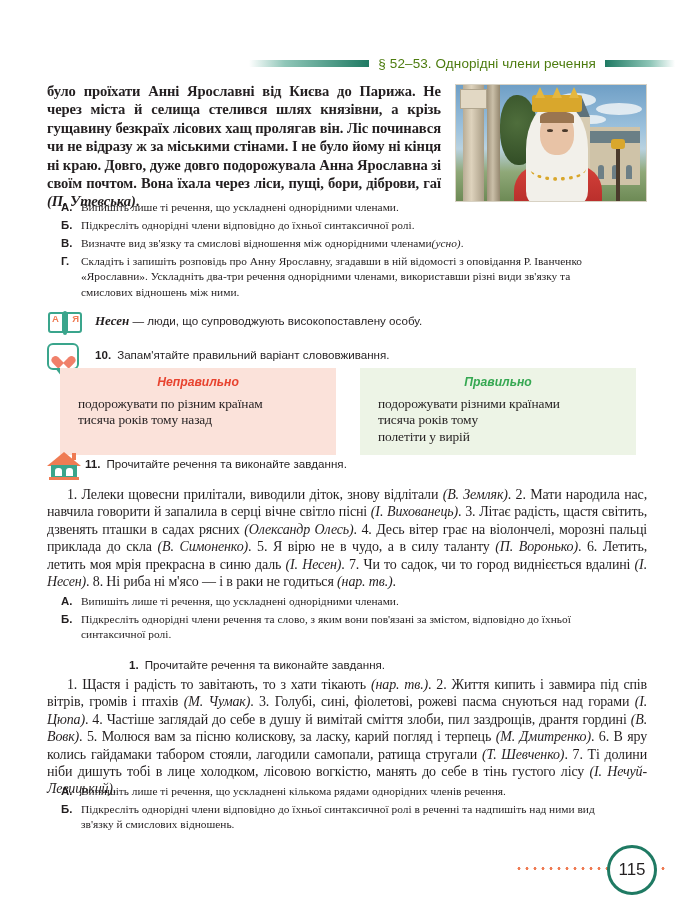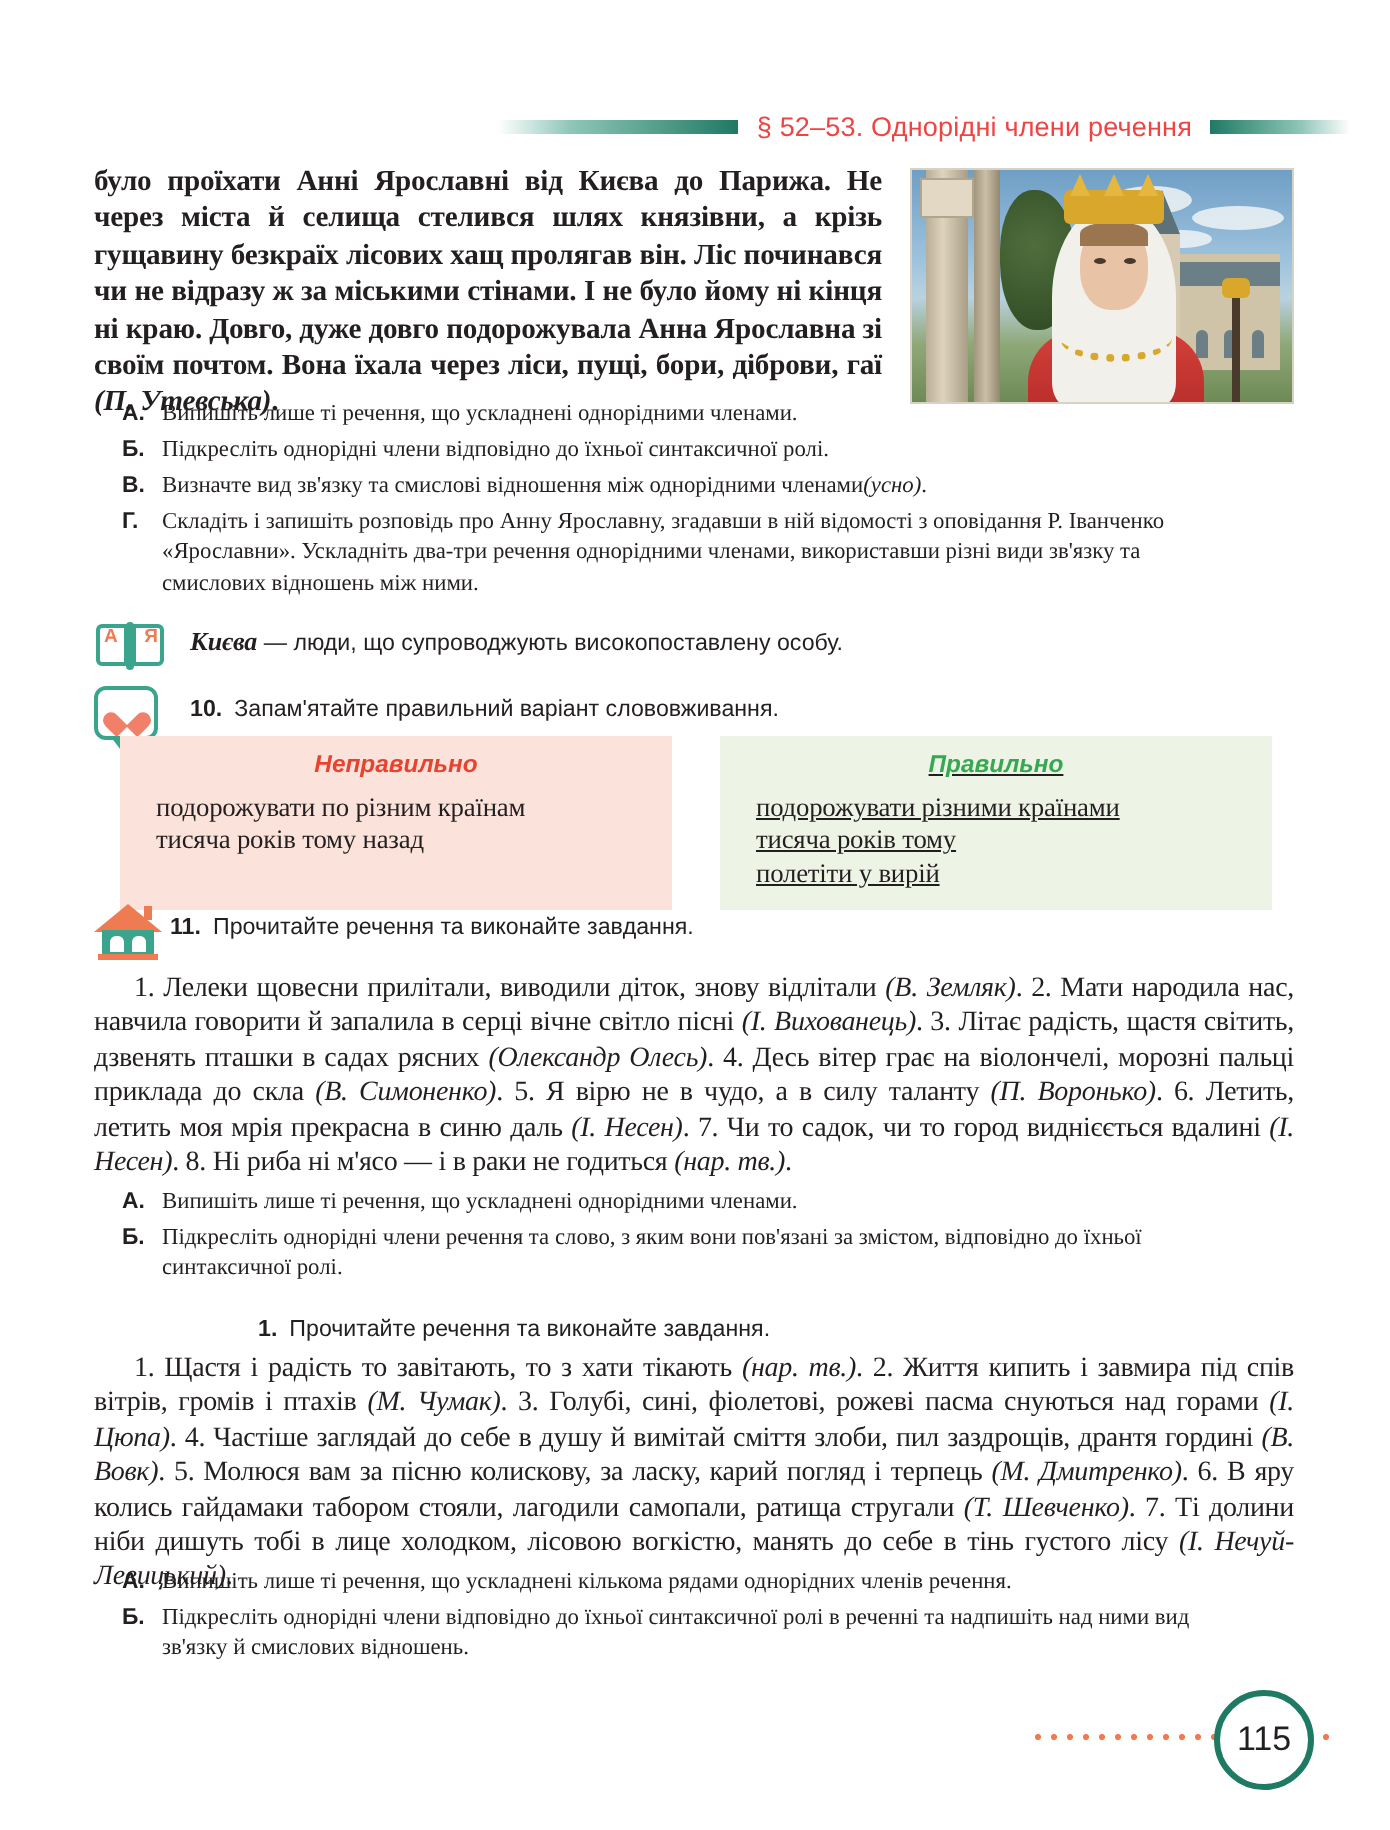--- a/index.html
+++ b/index.html
@@ -36,21 +36,21 @@
     margin-right: 9px;
   }
   .header-bar-right {
     width: 70px;
     height: 7px;
     background: linear-gradient(to right, #1f7a63 0%, #8fc6b8 65%, rgba(255,255,255,0) 100%);
     margin-left: 9px;
   }
   .header-title {
     font-size: 13.5px;
-    color: #ef4444;
+    color: #4d7c0f;
     white-space: nowrap;
     letter-spacing: 0.1px;
   }
   .intro-wrap {
     position: absolute;
     top: 82px;
     left: 47px;
     width: 600px;
   }
   .intro-text {
@@ -225,21 +225,21 @@
   .ex-head { font-size: 11.6px; padding-top: 5px; }
   .ex-num { font-weight: bold; margin-right: 6px; }
 
   
   .compare {
     position: absolute; top: 368px; left: 60px; width: 576px;
     display: flex; gap: 24px;
   }
   .col { flex: 1; padding: 7px 0 10px 0; }
   .col.wrong { background: #fbe2da; }
-  .col.right { background: #edf4e6; text-decoration: underline; }
+  .col.right { background: #edf4e6; }
   .col-title {
     text-align: center; font-weight: bold; font-style: italic;
     font-size: 12.2px; margin-bottom: 7px;
   }
   .col.wrong .col-title { color: #e8432f; }
   .col.right .col-title { color: #36a852; }
   .col ul { margin: 0; padding: 0 0 0 18px; list-style: none; }
   .col li {
     font-family: "Liberation Serif", serif; font-size: 13.4px;
     line-height: 16.4px; letter-spacing: -0.1px;
@@ -362,21 +362,21 @@
 <div class="dict-row">
   <div class="icon-box">
     <div class="book-icon">
       <div class="book-page left"></div>
       <div class="book-page right"></div>
       <div class="book-spine"></div>
       <div class="book-letter" style="left:5px;">А</div>
       <div class="book-letter" style="right:4px;">Я</div>
     </div>
   </div>
-  <div class="dict-text"><b>Києва</b><span> — люди, що супроводжують високопоставлену особу.</span></div>
+  <div class="dict-text"><b>Несен</b><span> — люди, що супроводжують високопоставлену особу.</span></div>
 </div>
 
 <div class="ex10-row">
   <div class="icon-box">
     <div class="bubble">
       <div class="heart"></div>
     </div>
   </div>
   <div class="ex-head">
     <span class="ex-num">10.</span><span>Запам'ятайте правильний варіант слововживання.</span>

